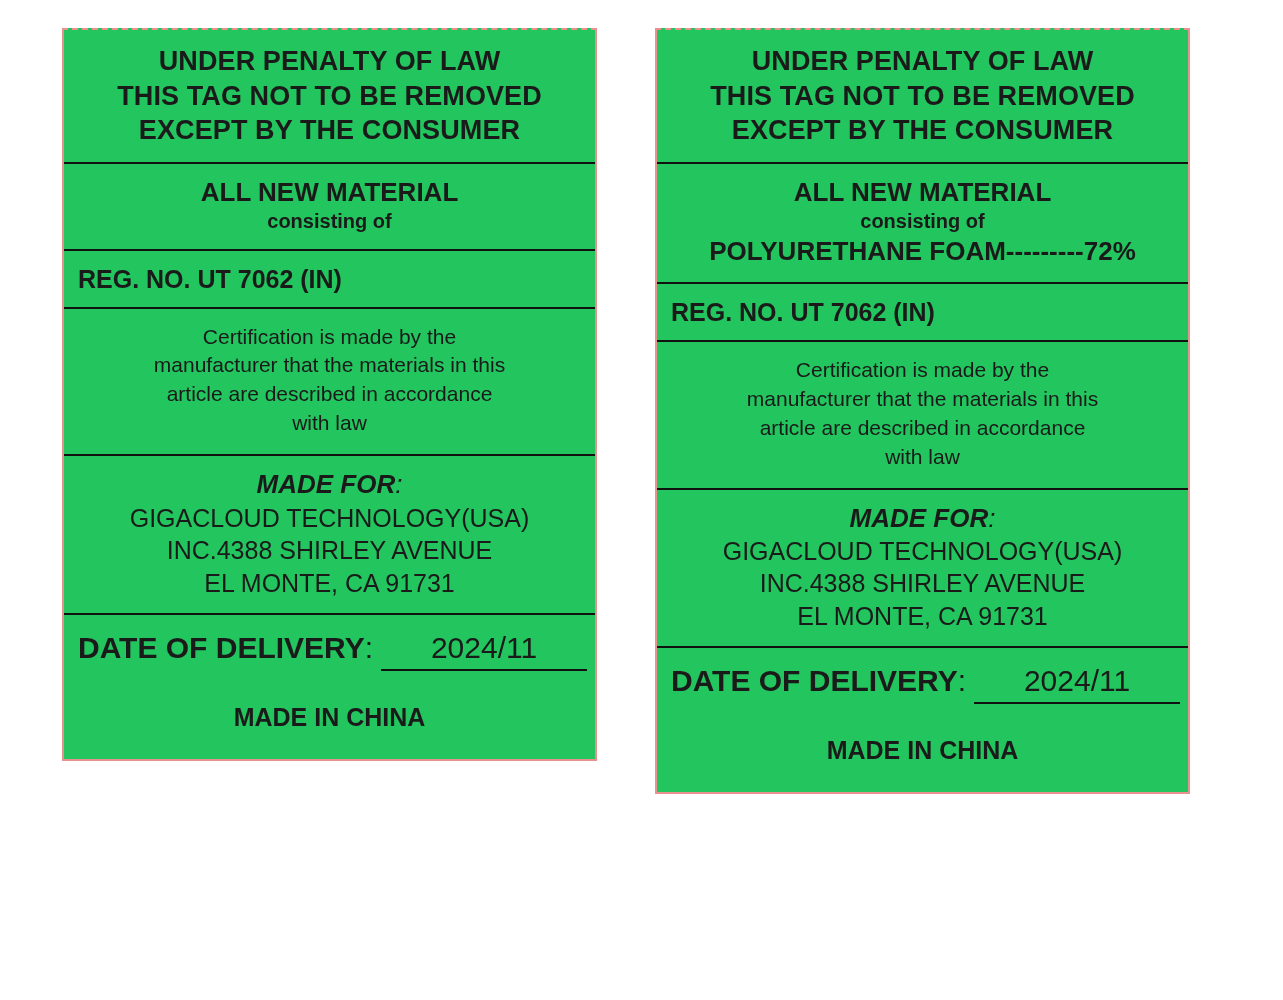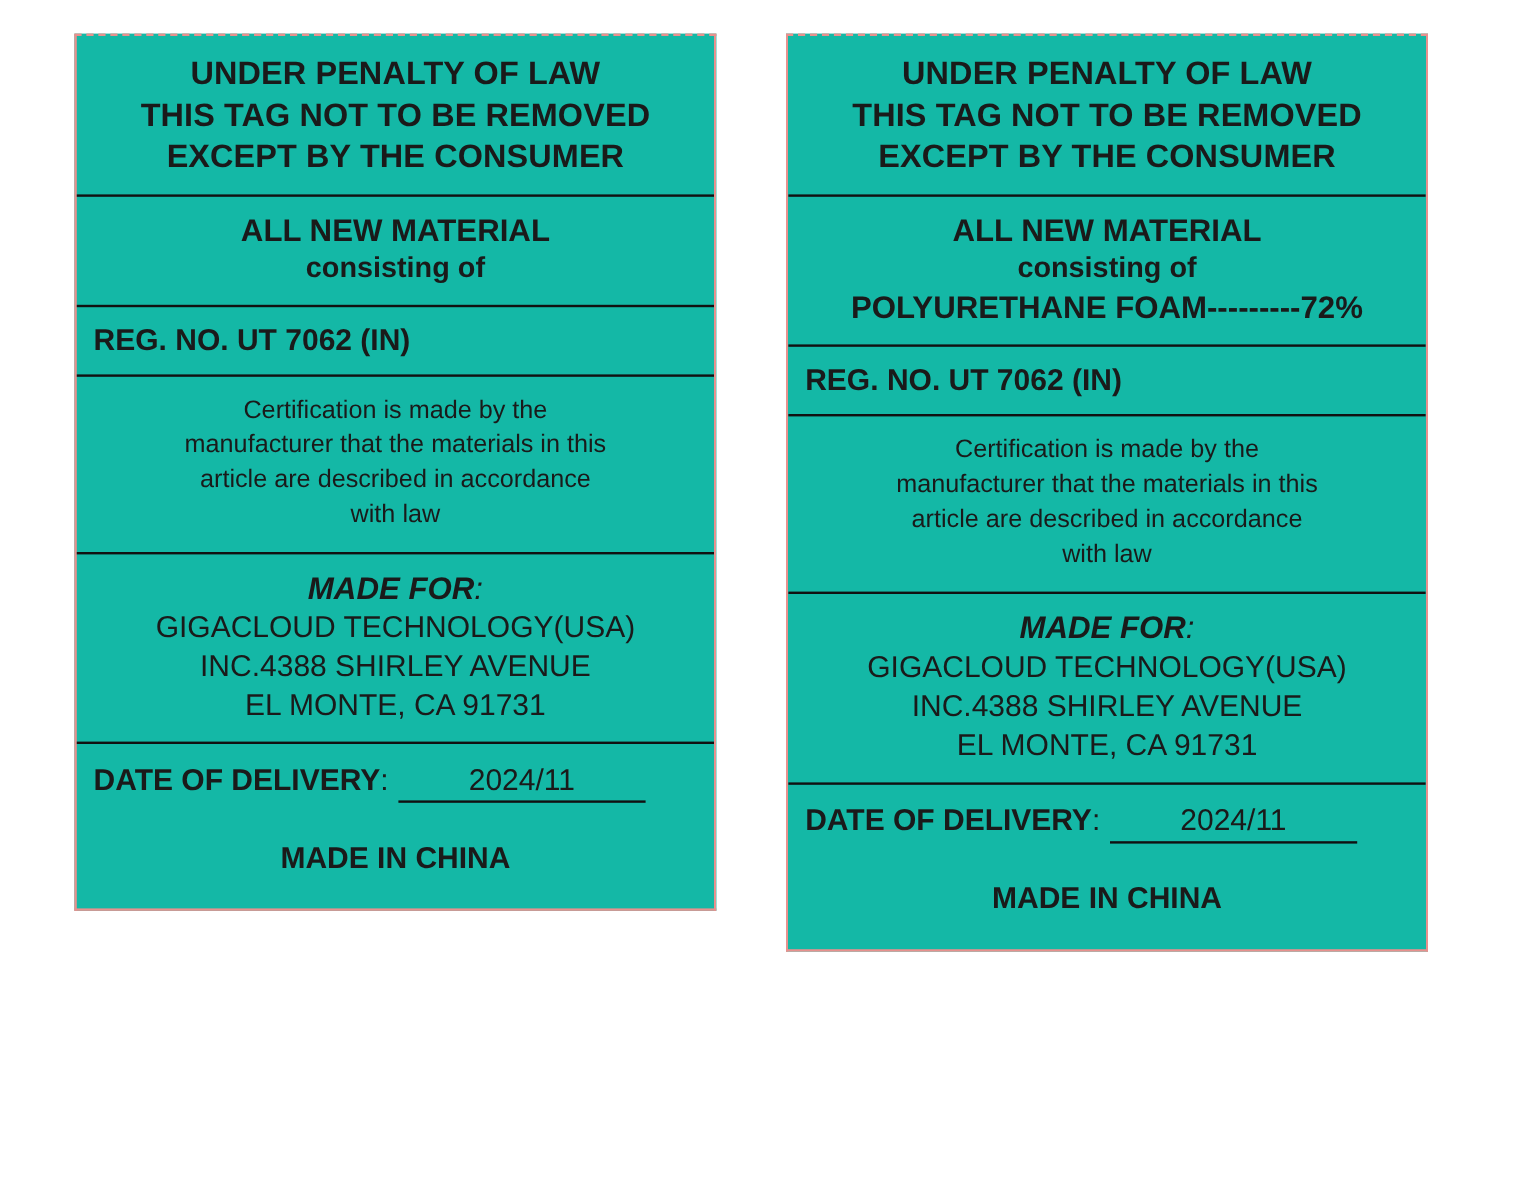--- a/index.html
+++ b/index.html
@@ -23,21 +23,21 @@
     align-items: flex-start;
     box-sizing: border-box;
     padding: 28px 0 0 62px;
     gap: 58px;
   }
   .tag {
     width: 535px;
     border: 2px solid #e8918e;
     border-top: 2px dashed #e8918e;
     box-sizing: border-box;
-    background: #14b8a6;
+    background: #22c55e;
     display: flex;
     flex-direction: column;
   }
   .tag-row {
     border-bottom: 2px solid #111;
     padding: 10px 12px 12px 12px;
     box-sizing: border-box;
   }
   .tag-row:last-child {
     border-bottom: none;
@@ -52,21 +52,21 @@
   .sz-head {
     font-size: 27px;
     font-weight: bold;
     letter-spacing: 0.1px;
   }
   .sz-mat-title {
     font-size: 26px;
     font-weight: bold;
   }
   .sz-consist {
-    font-size: 24px;
+    font-size: 20px;
     font-weight: bold;
   }
   .sz-mat-line {
     font-size: 26px;
     font-weight: bold;
   }
   .sz-reg {
     font-size: 25px;
     font-weight: bold;
   }
@@ -79,21 +79,21 @@
     font-size: 26px;
     font-weight: bold;
     font-style: italic;
   }
   .sz-addr {
     font-size: 25px;
     font-weight: normal;
     line-height: 1.3;
   }
   .sz-date {
-    font-size: 25px;
+    font-size: 30px;
     font-weight: bold;
   }
   .sz-made-in {
     font-size: 25px;
     font-weight: bold;
   }
 
   .row-header { padding: 14px 12px 14px 12px; }
   .row-material { padding: 12px 12px 14px 12px; text-align: center; }
   .row-reg { padding: 12px 32px 12px 14px; }

